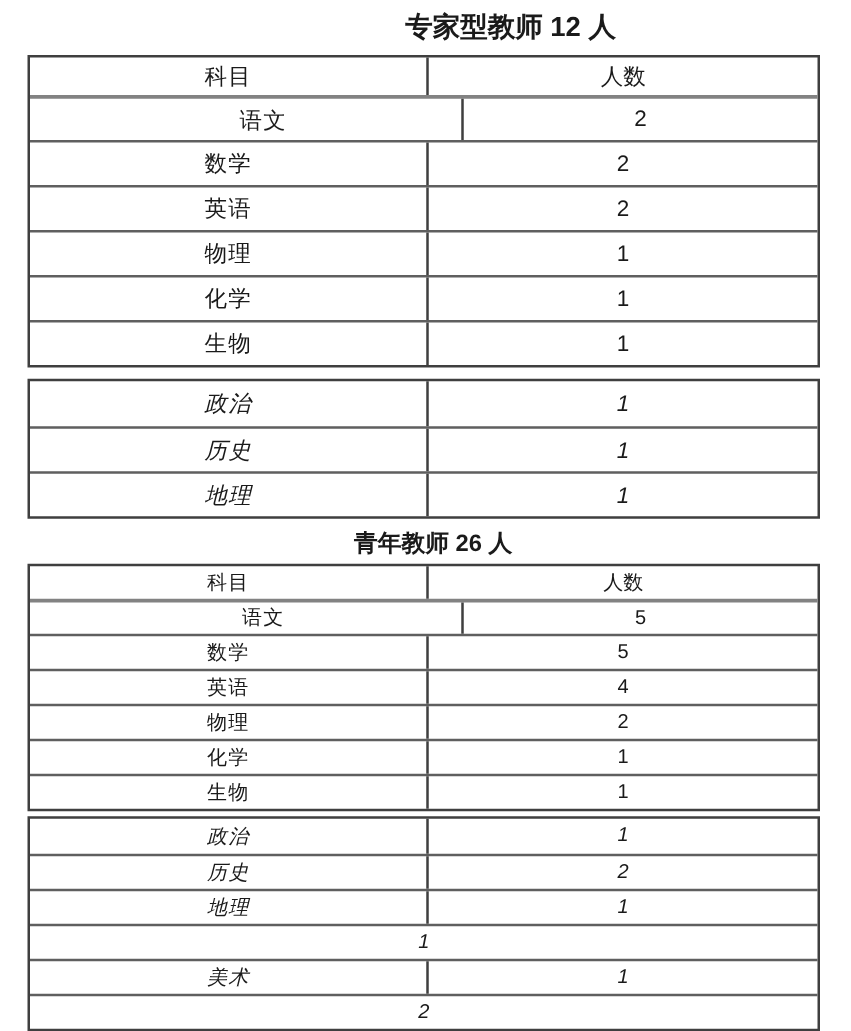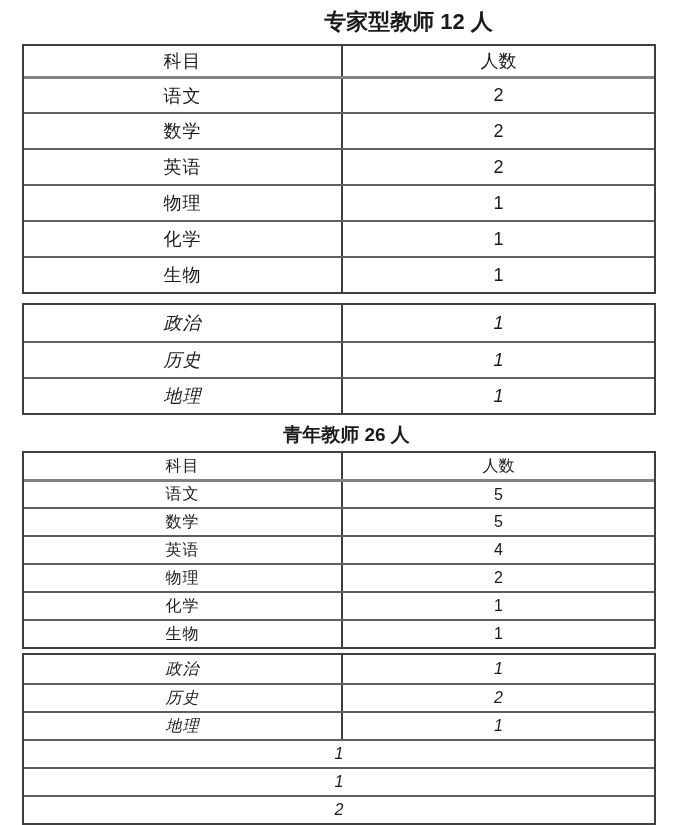--- a/index.html
+++ b/index.html
@@ -29,21 +29,21 @@
 
   .block{
     border:2px solid var(--border-dark);
     background:#ffffff;
   }
   .block + .block{ margin-top:9px;font-style:italic; }
   .tbl-2 .block + .block{ margin-top:4px; }
 
   .row{ display:flex; width:100%; }
   .row + .row{ border-top:2px solid var(--border-row); }
-  .row.header + .row{ border-top:3px solid var(--border-header); }
+  .row.header + .row{ border-top:3px solid var(--border-header);padding-left:28px; }
 
   .tbl-1 .row{ height:36px; font-size:18px; }
   .tbl-1 .row.header{ height:30px; }
   .tbl-2 .row{ height:28px; font-size:16px; }
   .tbl-2 .row.header{ height:26px; }
 
   .cell{
     display:flex; align-items:center; justify-content:center;
     overflow:hidden; letter-spacing:1px;
   }
@@ -149,20 +149,21 @@
           <div class="cell count">2</div>
         </div>
         <div class="row">
           <div class="cell subject">地理</div>
           <div class="cell count">1</div>
         </div>
         <div class="row">
           <div class="cell count">1</div>
         </div>
         <div class="row">
+          <div class="cell subject">美术</div>
           <div class="cell count">1</div>
         </div>
         <div class="row">
           <div class="cell count">2</div>
         </div>
       </div>
   </div>
 
 </div>
 

